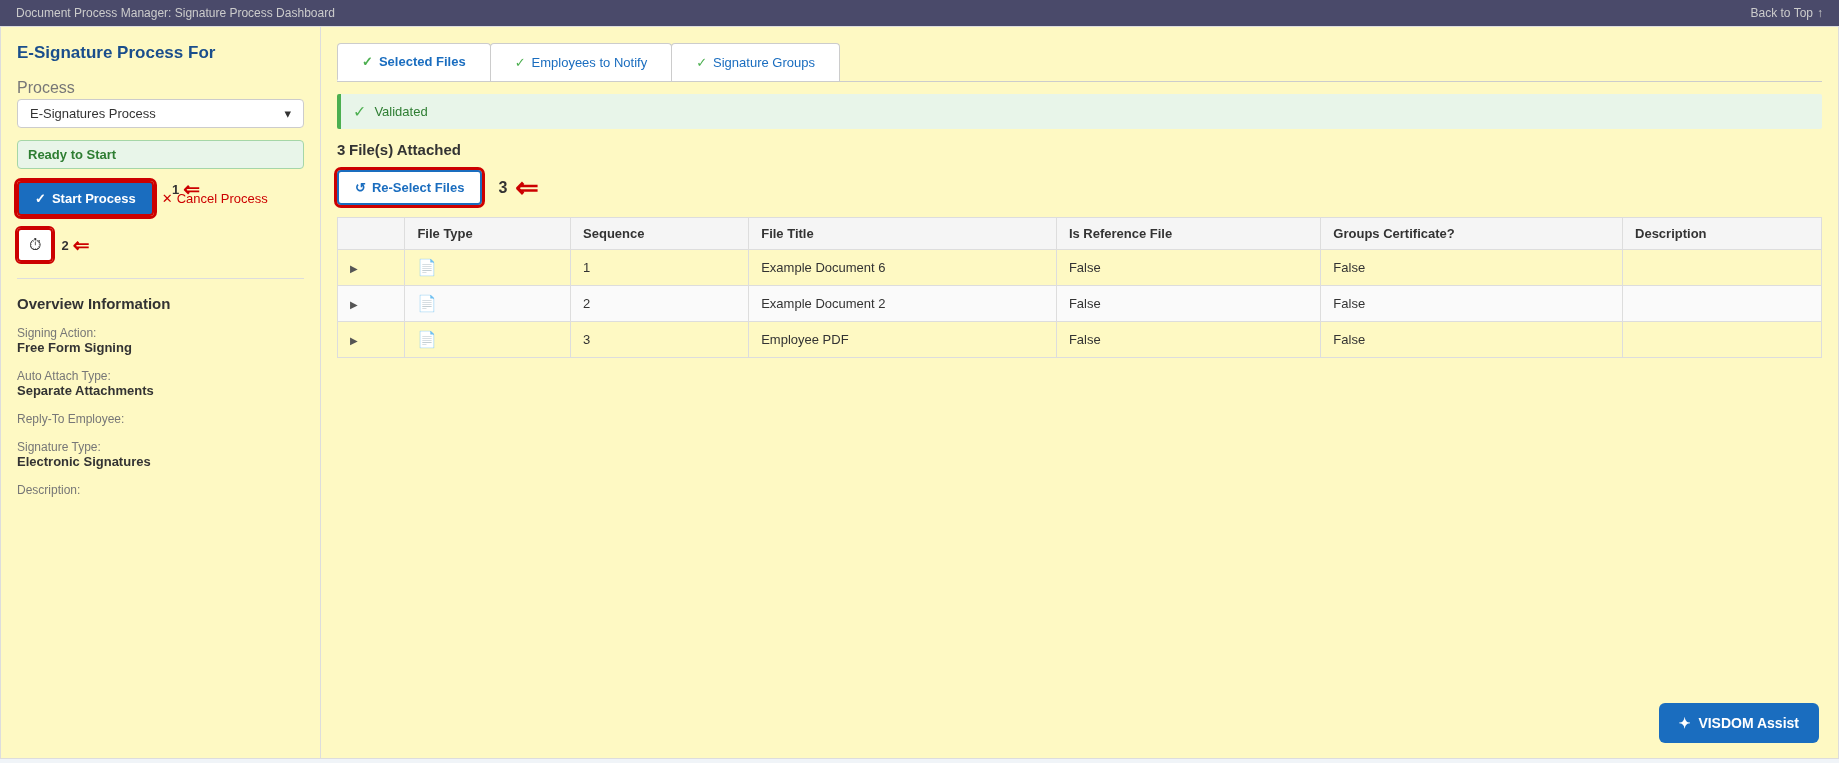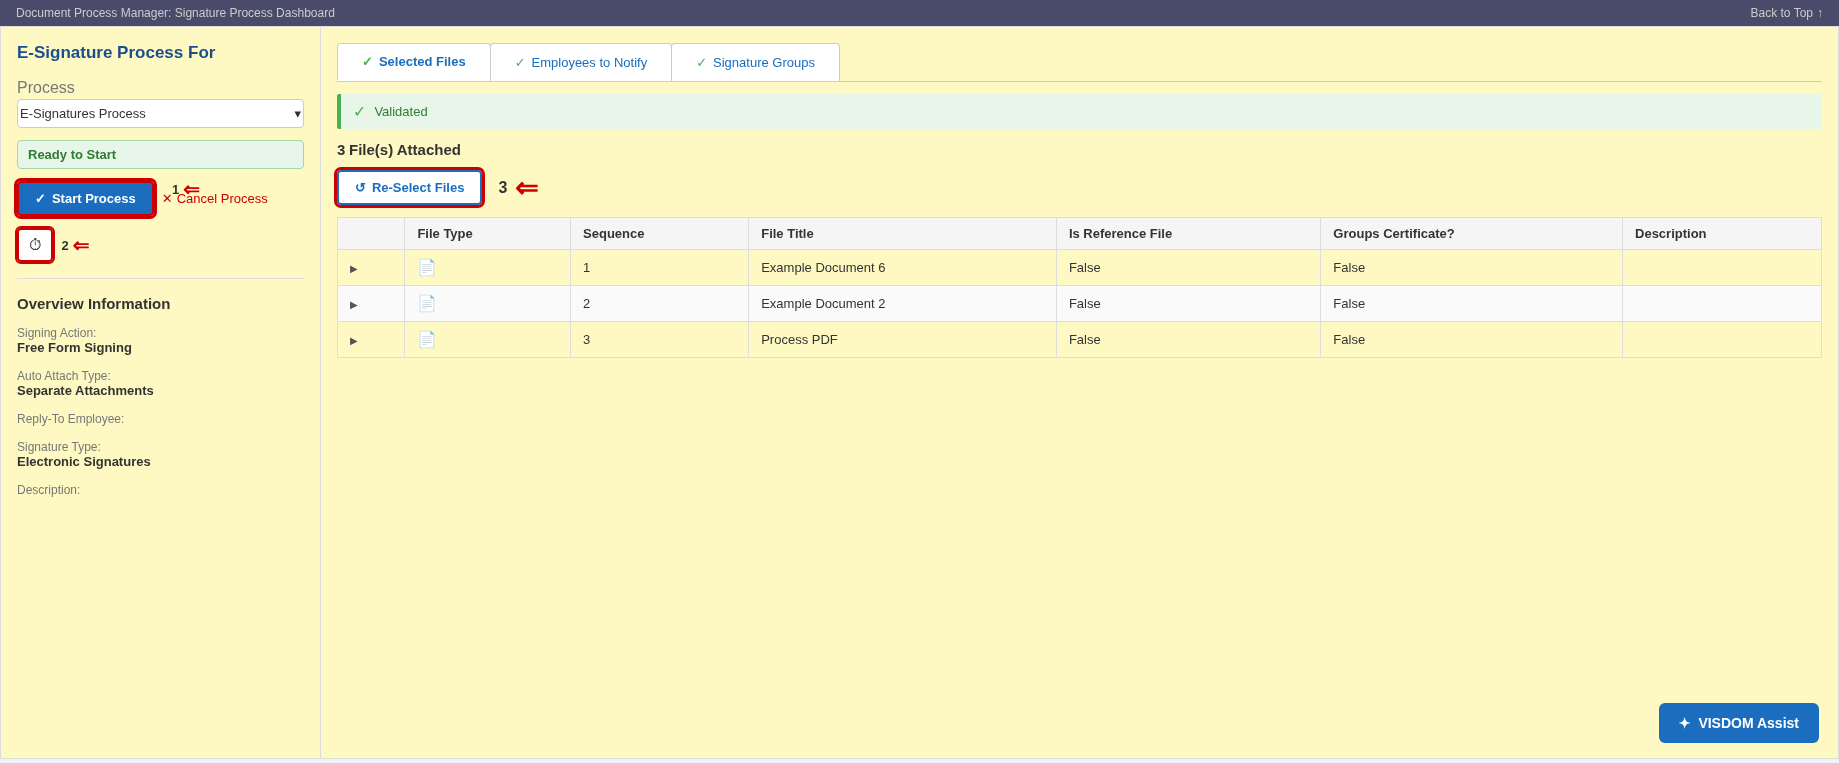--- a/index.html
+++ b/index.html
@@ -52,21 +52,21 @@
     .process-label {
       font-size: 16px;
       color: #777;
     }
 
     .process-dropdown {
       display: flex;
       justify-content: space-between;
       align-items: center;
       border: 1px solid #ccc;
-      padding: 6px 2px;
+      padding: 6px 12px;
       border-radius: 4px;
       cursor: pointer;
       font-size: 13px;
       color: #333;
       background: #fff;
       margin-top: 2px;
       text-align: center;
     }
 
     .ready-to-start-badge {
@@ -482,21 +482,21 @@
       <td>2</td>
       <td>Example Document 2</td>
       <td>False</td>
       <td>False</td>
       <td></td>
     </tr>
           <tr>
       <td><span class="expand-arrow">▶</span></td>
       <td><span class="file-icon">📄</span></td>
       <td>3</td>
-      <td>Process PDF</td>
+      <td>Employee PDF</td>
       <td>False</td>
       <td>False</td>
       <td></td>
     </tr>
         </tbody>
     </table>
 
   </div>
 </div>
 

